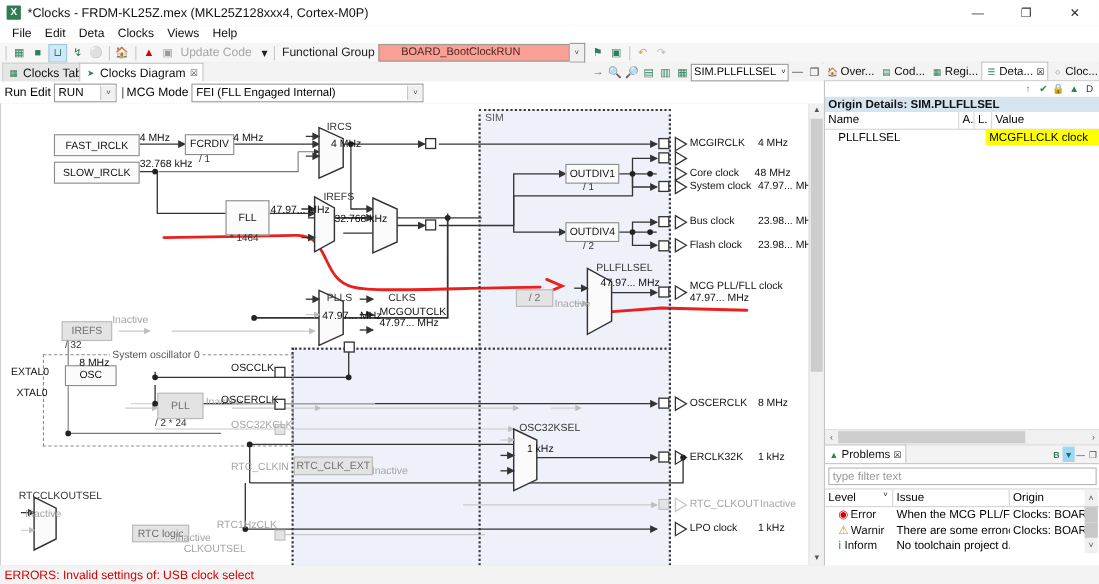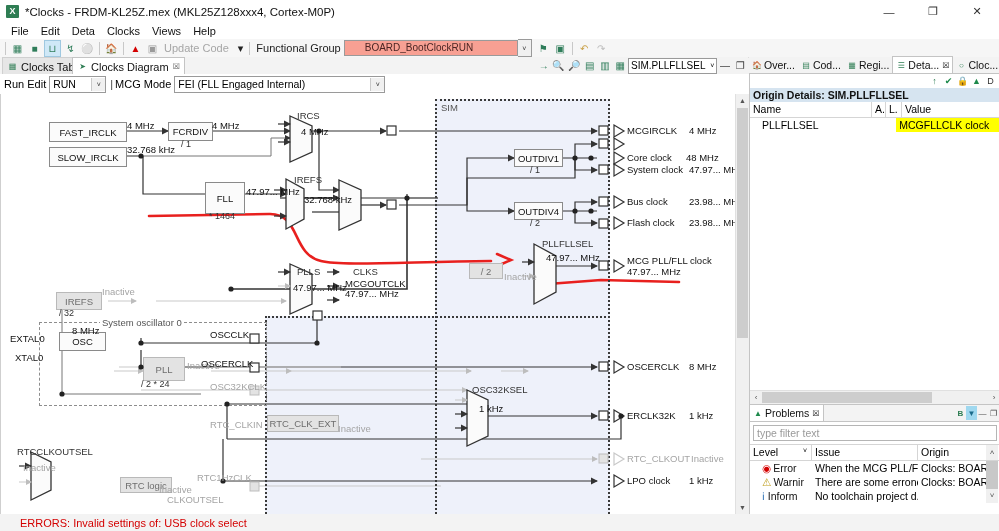--- a/index.html
+++ b/index.html
@@ -124,21 +124,21 @@
     font-size:10.5px;}
   .ptablehdr div{border-right:1px solid #d5d5d5;height:15px;line-height:15px;padding-left:3px;
     box-sizing:border-box;}
   .prow{display:flex;height:14px;font-size:10.5px;}
   .prow div{height:14px;line-height:14px;box-sizing:border-box;padding-left:3px;overflow:hidden;
     white-space:nowrap;}
 
   
   .statusbar{position:absolute;left:0;bottom:0;width:999px;height:17px;background:#f3f3f3;
     display:flex;align-items:center;}
-  .errtext{font-size:11px;color:#d40000;padding-left:20px;}
+  .errtext{font-size:11px;color:#d40000;padding-left:4px;}
 </style>
 </head>
 <body>
 
 <div class="app">
 
   <div class="titlebar">
     <div class="tb-icon">X</div>
     <div class="tb-title">*Clocks - FRDM-KL25Z.mex (MKL25Z128xxx4, Cortex-M0P)</div>
     <div class="win-btns">

